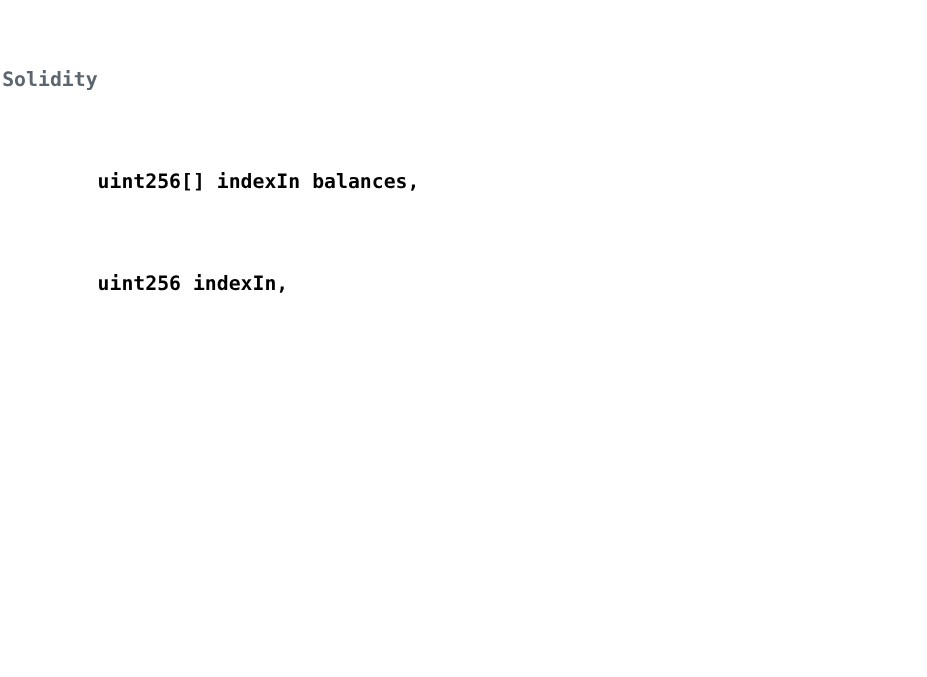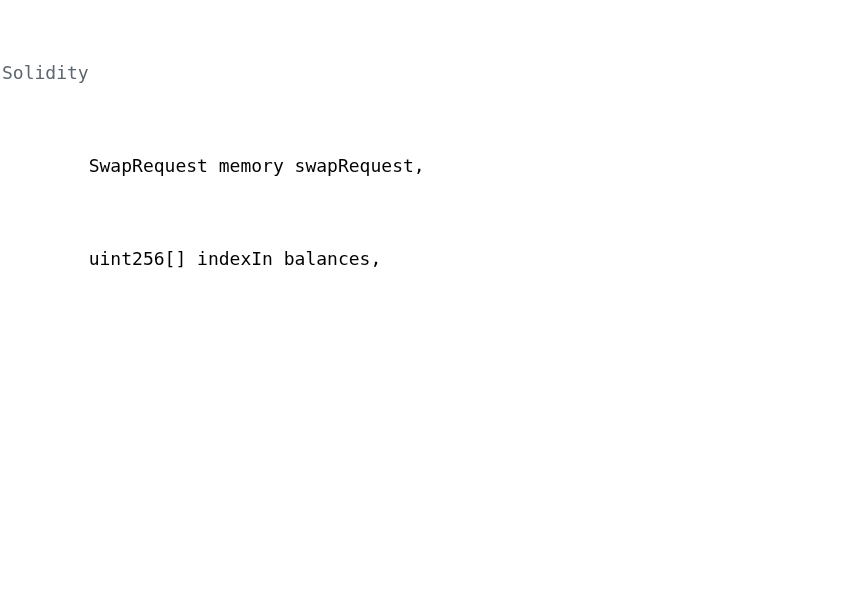--- a/index.html
+++ b/index.html
@@ -17,32 +17,33 @@
     width: 841px;
     font-family: "DejaVu Sans Mono", "Liberation Mono", monospace;
     font-size: 18px;
     line-height: 31px;
     white-space: pre;
     color: var(--code-color, #000000);
   }
   .line {
     height: 31px;
     white-space: pre;
+    font-weight: bold;
   }
   .language-label {
     color: var(--label-color, #5c6670);
   }
 </style>
 </head>
 <body>
 
 <div class="code-block">
   <div class="line language-label">Solidity</div>
-  <div class="line">        SwapRequest memory swapRequest,</div>
   <div class="line">        uint256[] indexIn balances,</div>
+  <div class="line">        uint256 indexIn,</div>
   
   
   
   
   
   
   
   
   
   

